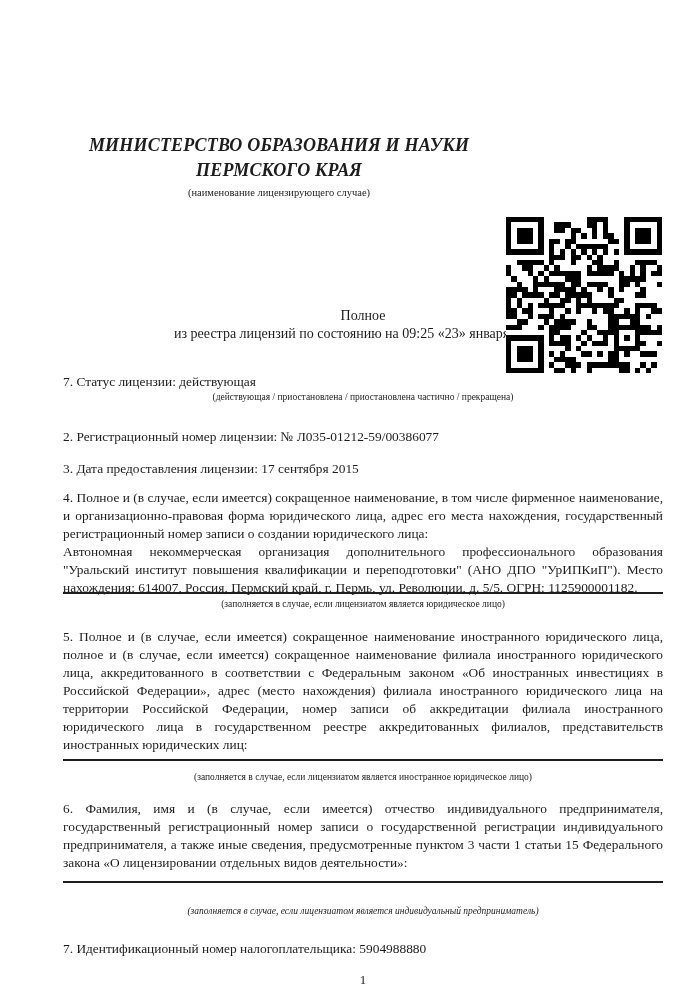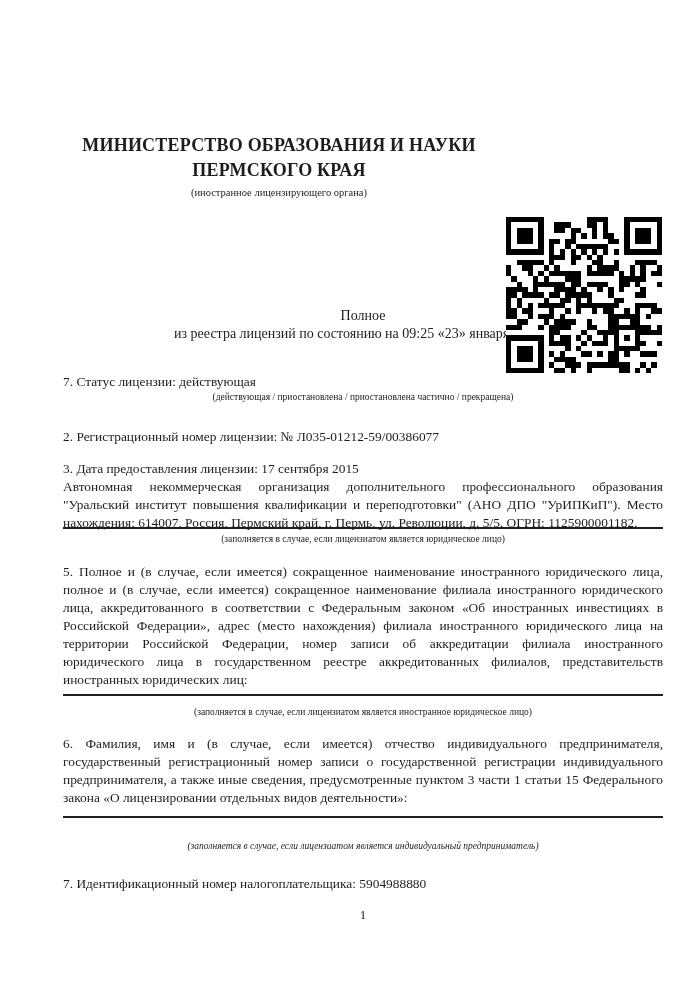--- a/index.html
+++ b/index.html
@@ -25,20 +25,21 @@
   .ministry {
     margin-top: 133px;
     width: 432px;
     text-align: center;
   }
   .ministry-name {
     font-weight: bold;
     font-size: 18px;
     line-height: 25px;
     letter-spacing: 0.2px;
+    font-style: italic;
   }
   .ministry-caption {
     font-size: 10.5px;
     line-height: 13px;
     margin-top: 3px;
   }
   .doc-title {
     margin-top: 108px;
     text-align: center;
     font-size: 14px;
@@ -506,35 +507,36 @@
         <rect x="21" y="28" width="1" height="1"></rect>
         <rect x="22" y="28" width="1" height="1"></rect>
         <rect x="24" y="28" width="1" height="1"></rect>
         <rect x="26" y="28" width="1" height="1"></rect>
       </svg>
   </div>
 
   <div class="ministry">
     <div class="ministry-name">МИНИСТЕРСТВО ОБРАЗОВАНИЯ И НАУКИ</div>
     <div class="ministry-name">ПЕРМСКОГО КРАЯ</div>
-    <div class="ministry-caption">(иностранное лицензирующего органа)</div>
+    <div class="ministry-caption">(наименование лицензирующего случае)</div>
   </div>
 
   <div class="doc-title">
     <div>Полное</div>
     <div>из реестра лицензий по состоянию на 09:25 «23» января 2025 г.</div>
   </div>
 
   <div class="body-text mt-item1">7. Статус лицензии: действующая</div>
   <div class="small-caption">(действующая / приостановлена / приостановлена частично / прекращена)</div>
 
   <div class="body-text mt-item2">2. Регистрационный номер лицензии: № Л035-01212-59/00386077</div>
 
   <div class="body-text mt-item3">3. Дата предоставления лицензии: 17 сентября 2015</div>
 
+  <p class="body-text just mt-item4">4. Полное и (в случае, если имеется) сокращенное наименование, в том числе фирменное наименование, и организационно-правовая форма юридического лица, адрес его места нахождения, государственный регистрационный номер записи о создании юридического лица:</p>
   <p class="body-text just">Автономная некоммерческая организация дополнительного профессионального образования "Уральский институт повышения квалификации и переподготовки" (АНО ДПО "УрИПКиП"). Место нахождения: 614007, Россия, Пермский край, г. Пермь, ул. Революции, д. 5/5. ОГРН: 1125900001182.</p>
   <div class="rule mt-rule4"></div>
   <div class="small-caption mt-cap4">(заполняется в случае, если лицензиатом является юридическое лицо)</div>
 
   <p class="body-text just mt-item5">5. Полное и (в случае, если имеется) сокращенное наименование иностранного юридического лица, полное и (в случае, если имеется) сокращенное наименование филиала иностранного юридического лица, аккредитованного в соответствии с Федеральным законом «Об иностранных инвестициях в Российской Федерации», адрес (место нахождения) филиала иностранного юридического лица на территории Российской Федерации, номер записи об аккредитации филиала иностранного юридического лица в государственном реестре аккредитованных филиалов, представительств иностранных юридических лиц:</p>
   <div class="rule mt-rule5"></div>
   <div class="small-caption mt-cap5">(заполняется в случае, если лицензиатом является иностранное юридическое лицо)</div>
 
   <p class="body-text just mt-item6">6. Фамилия, имя и (в случае, если имеется) отчество индивидуального предпринимателя, государственный регистрационный номер записи о государственной регистрации индивидуального предпринимателя, а также иные сведения, предусмотренные пунктом 3 части 1 статьи 15 Федерального закона «О лицензировании отдельных видов деятельности»:</p>
   <div class="rule mt-rule6"></div>

